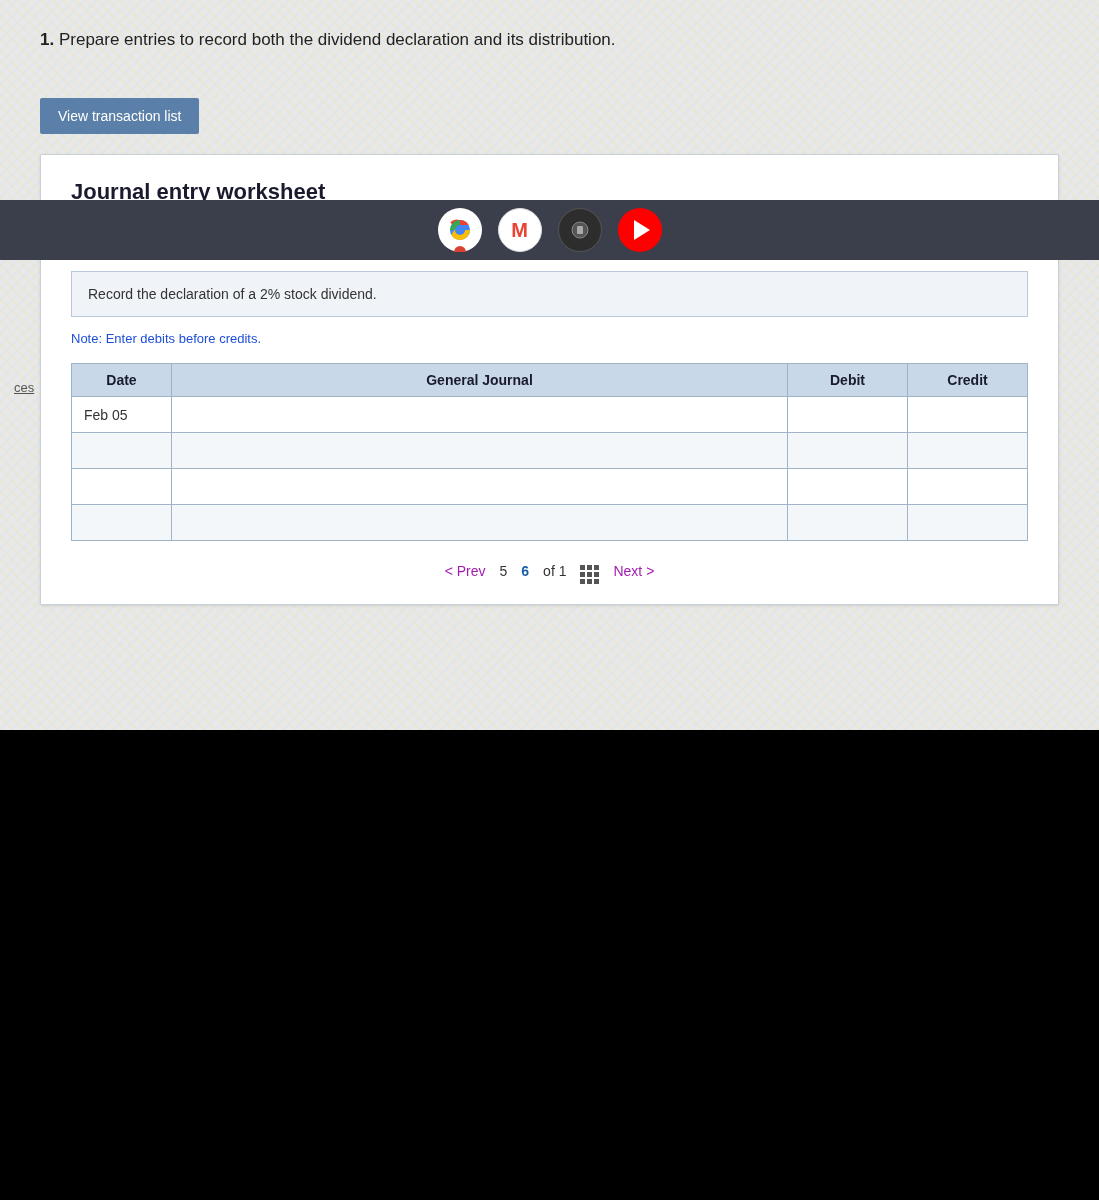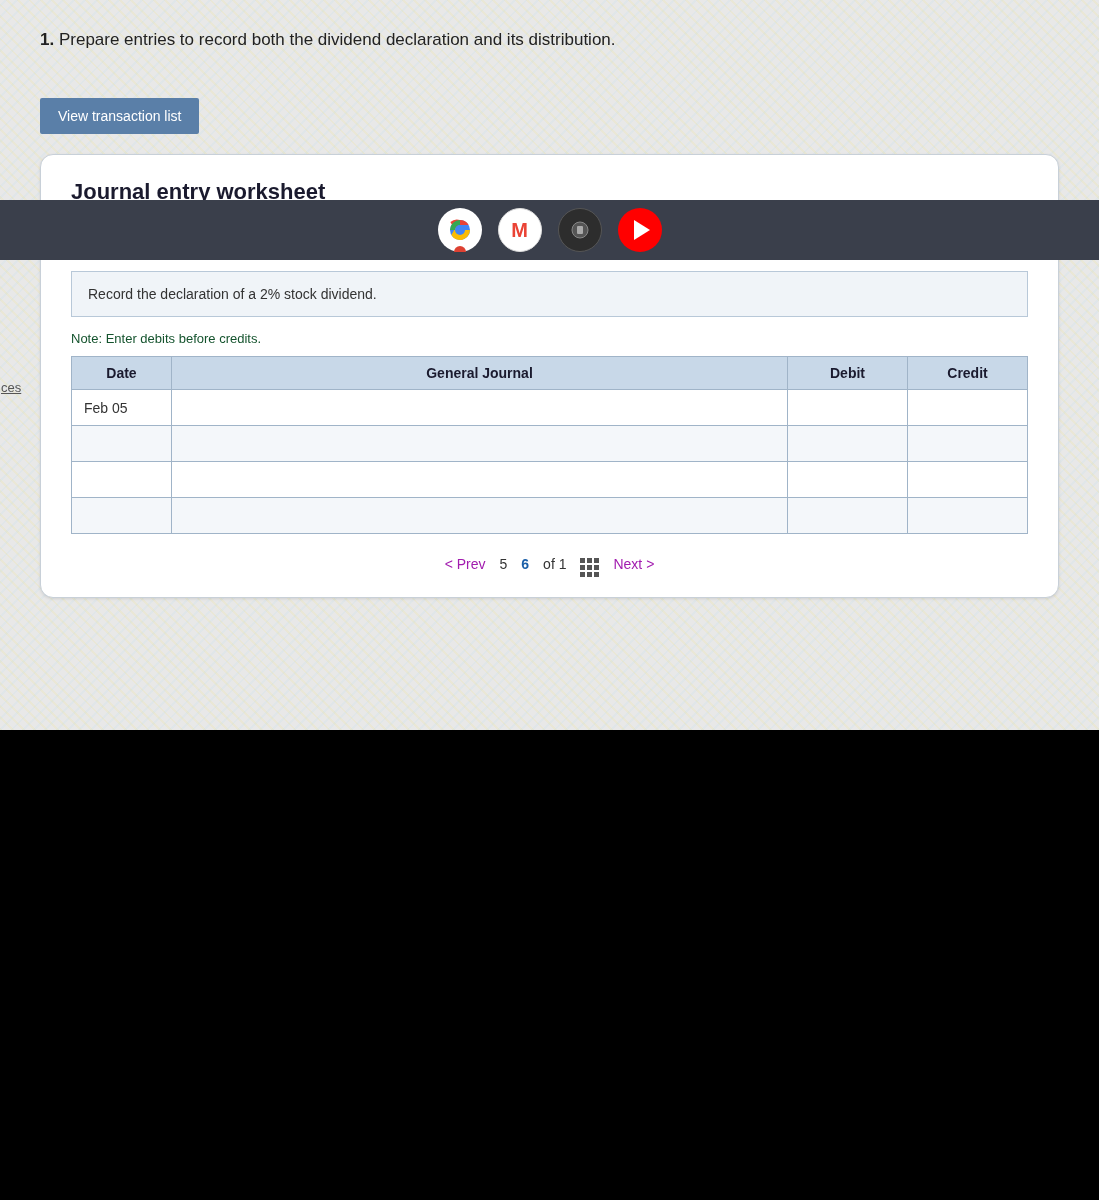--- a/index.html
+++ b/index.html
@@ -86,21 +86,21 @@
       margin-bottom: 10px;
       font-weight: normal;
     }
 
     .question-text strong {
       font-weight: bold;
     }
 
     .left-label {
       position: absolute;
-      left: 1px;
+      left: 14px;
       top: 380px;
       font-size: 13px;
       color: #555;
       writing-mode: horizontal-tb;
       text-decoration: underline;
     }
 
     .btn-view-transaction {
       background: #5a7fa8;
       color: white;
@@ -110,21 +110,21 @@
       cursor: pointer;
       border-radius: 2px;
       margin-bottom: 20px;
       display: inline-block;
       margin-top: 38px;
     }
 
     .worksheet-card {
       background: white;
       border: 1px solid #c8d0d8;
-      border-radius: 13px;
+      border-radius: 1px;
       padding: 24px 30px 20px 30px;
       margin-bottom: 10px;
       box-shadow: 0 1px 3px rgba(0,0,0,0.1);
     }
 
     .worksheet-title {
       font-size: 22px;
       font-weight: bold;
       color: #1a1a2e;
       margin-bottom: 20px;
@@ -166,22 +166,22 @@
       border: 1px solid #b8c8d8;
       background: #f0f4f8;
       padding: 14px 16px;
       margin-bottom: 14px;
       font-size: 14px;
       color: #333;
     }
 
     .note-text {
       font-size: 13px;
-      color: #14532d;
-      margin-bottom: 10px;
+      color: #1d4ed8;
+      margin-bottom: 17px;
     }
 
     .journal-table {
       width: 100%;
       border-collapse: collapse;
       background: white;
     }
 
     .journal-table th {
       background: #c8d8e8;

